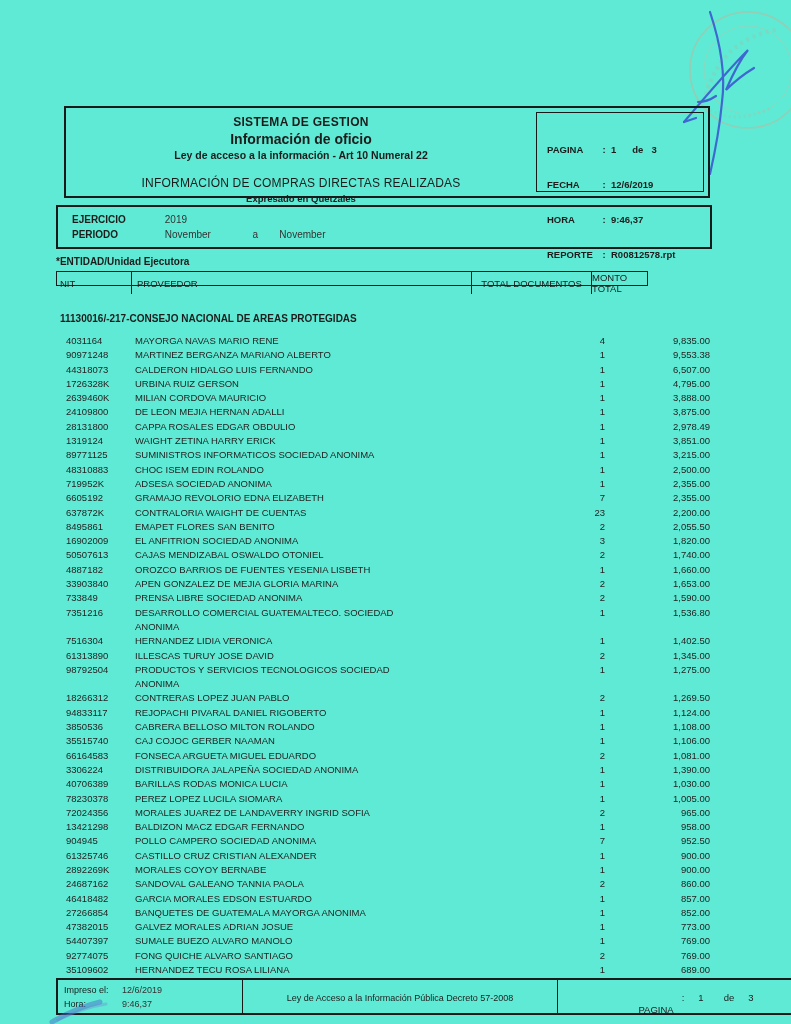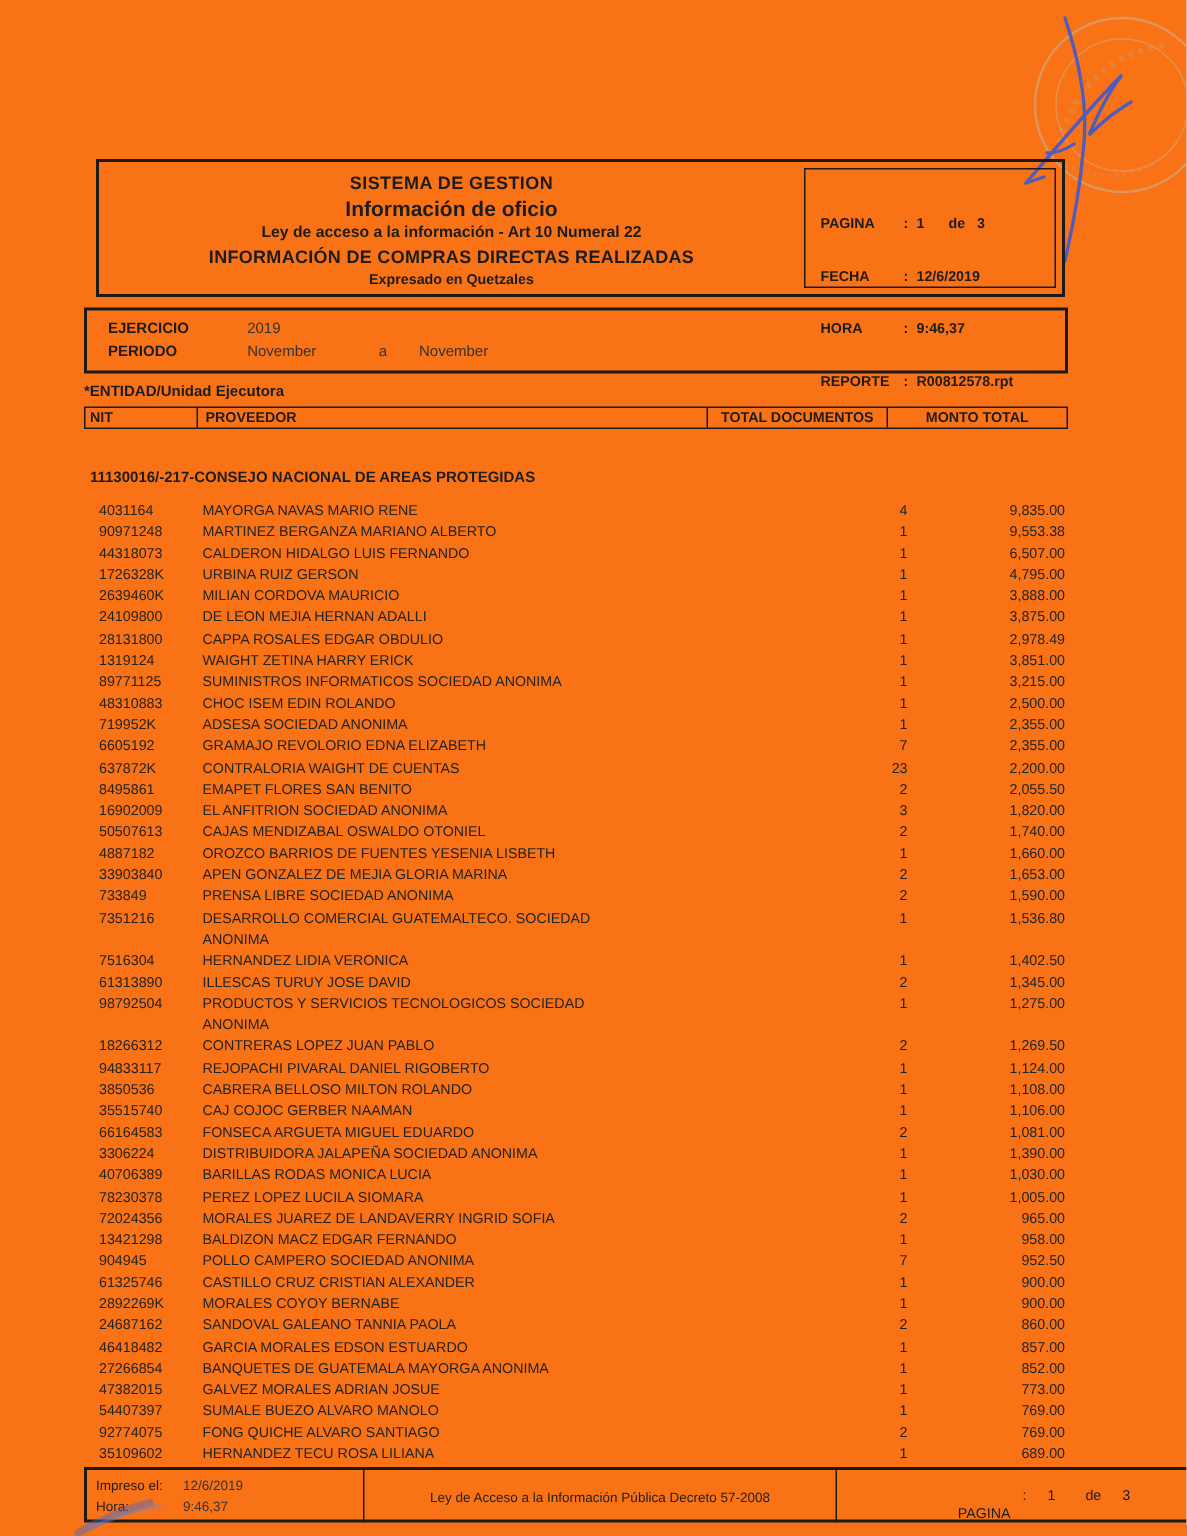--- a/index.html
+++ b/index.html
@@ -1,33 +1,33 @@
 <!DOCTYPE html>
 <html><head>
 <meta charset="utf-8">
 <style>
   html,body{margin:0;padding:0;background:#e8e8e6;}
   .page{
     position:relative;width:791px;height:1024px;margin:0 auto;
-    background:#f97316;overflow:hidden;
+    background:#5eead4;overflow:hidden;
     font-family:"Liberation Sans","DejaVu Sans",sans-serif;
     color:#1c1c1c;
   }
   
   .stamp-wrap{position:absolute;right:0;top:0;width:165px;height:190px;}
   
   .header-box{
     position:absolute;left:64px;top:106px;width:646px;height:92px;
     border:2px solid #1a1a1a;display:flex;box-sizing:border-box;
   }
   .title-cell{flex:1;text-align:center;padding-top:7px;}
   .t-l1{font-size:12px;font-weight:bold;letter-spacing:.3px;}
   .t-l2{font-size:14px;font-weight:bold;margin-top:2px;}
   .t-l3{font-size:10.5px;font-weight:bold;margin-top:2px;}
-  .t-l4{font-size:12px;font-weight:bold;margin-top:3px;letter-spacing:.2px;}
+  .t-l4{font-size:12px;font-weight:normal;margin-top:15px;letter-spacing:.2px;}
   .t-l5{font-size:9.5px;font-weight:bold;margin-top:3px;}
   .meta-cell{
     width:168px;border:1.7px solid #1a1a1a;margin:4px 4px 4px 0;
     padding:7px 8px 5px 10px;box-sizing:border-box;
     display:flex;flex-direction:column;justify-content:space-between;
   }
   .meta-row{display:flex;font-size:9.5px;font-weight:bold;align-items:baseline;}
   .meta-label{width:50px;margin-top:24px;}
   .meta-colon{width:14px;text-align:center;}
   .meta-value{}
@@ -39,24 +39,24 @@
   }
   .param-row{font-size:10px;line-height:15px;}
   .param-label{font-weight:bold;display:inline-block;width:90px;}
   .param-value{color:#333;display:inline-block;}
   .param-from{width:85px;}
   .param-conj{color:#333;display:inline-block;width:24px;}
   
   .entity-label{position:absolute;left:56px;top:256px;font-size:10px;font-weight:bold;}
   
   .colhead{
-    position:absolute;left:56px;top:271px;width:656px;height:15px;
+    position:absolute;left:56px;top:271px;width:592px;height:15px;
     border:1.5px solid #1a1a1a;box-sizing:border-box;
     display:grid;grid-template-columns:75px 340px 120px 1fr;
-    font-size:9.5px;font-weight:bold;align-items:center;
+    font-size:9.5px;font-weight:normal;align-items:center;
   }
   .colhead .col{border-right:1.5px solid #1a1a1a;height:100%;display:flex;align-items:center;box-sizing:border-box;}
   .colhead .col:last-child{border-right:none;}
   .col-nit{padding-left:3px;}
   .col-prov{padding-left:5px;}
   .col-docs,.col-monto{justify-content:center;}
   
   .section-title{position:absolute;left:60px;top:313px;font-size:10px;font-weight:bold;}
   .tbody{position:absolute;left:56px;top:334px;width:656px;font-size:9.5px;color:#232323;}
   .trow{display:grid;grid-template-columns:79px 392px 78px 1fr;line-height:14.3px;}

